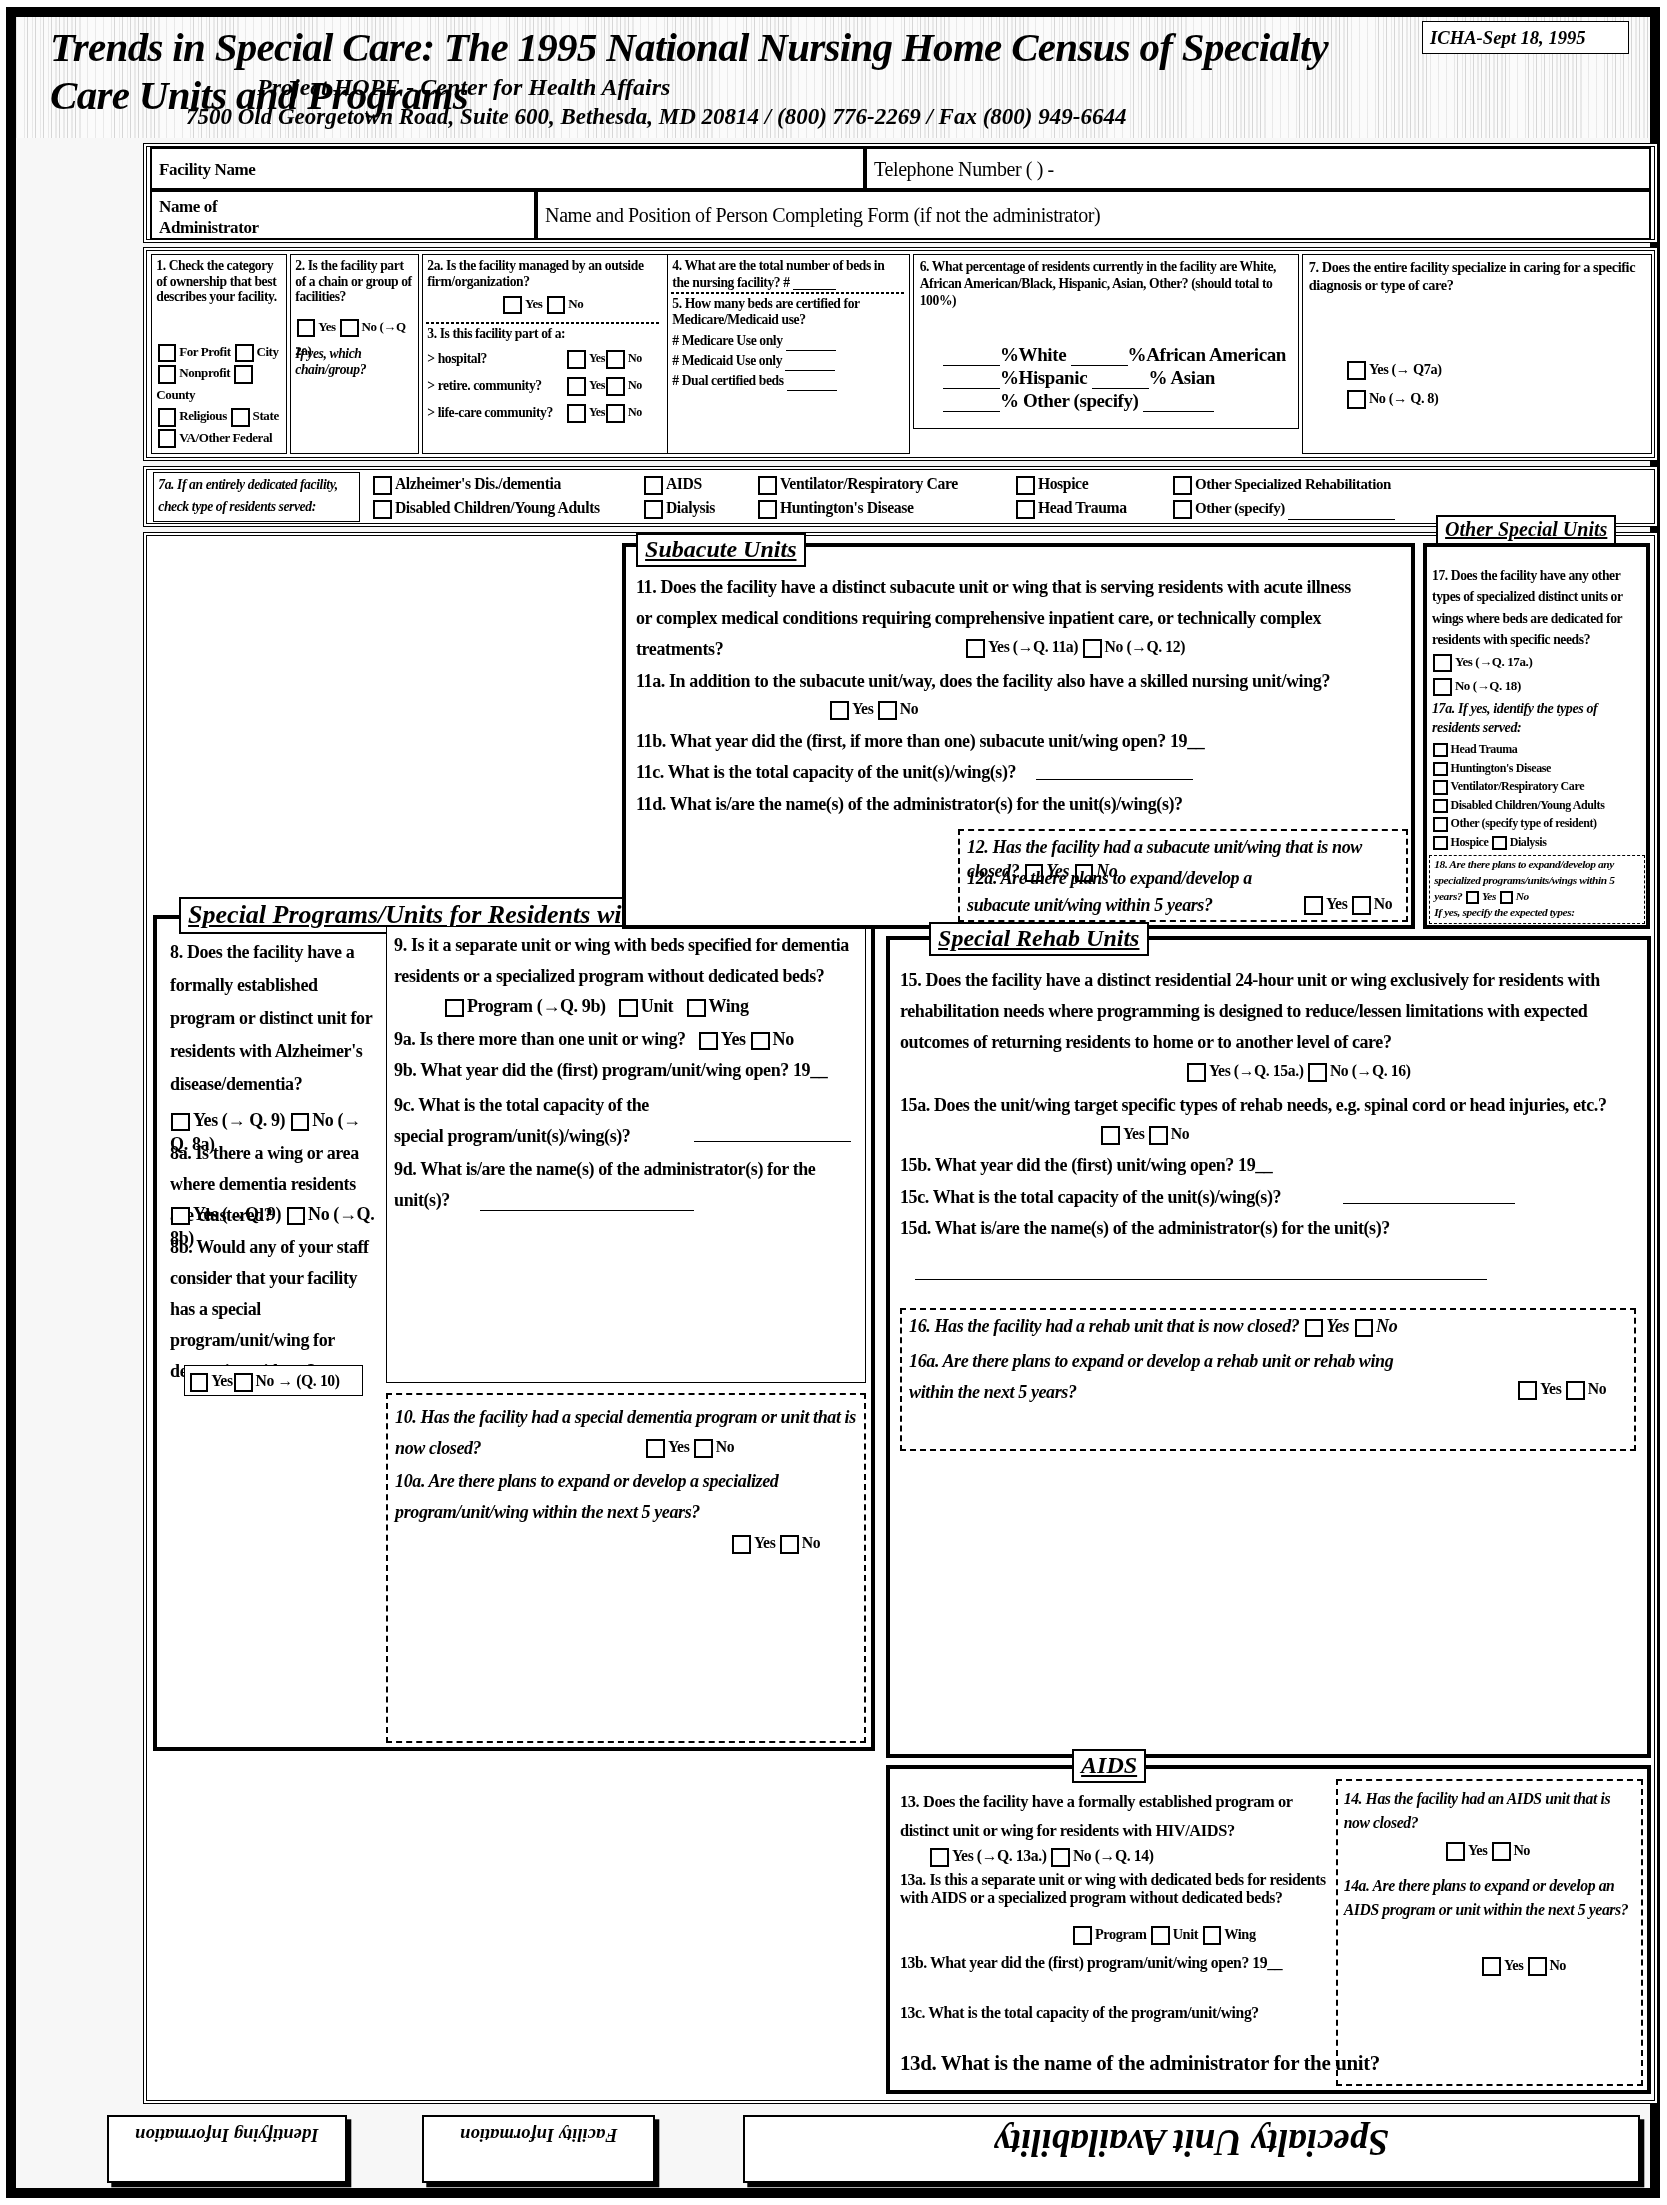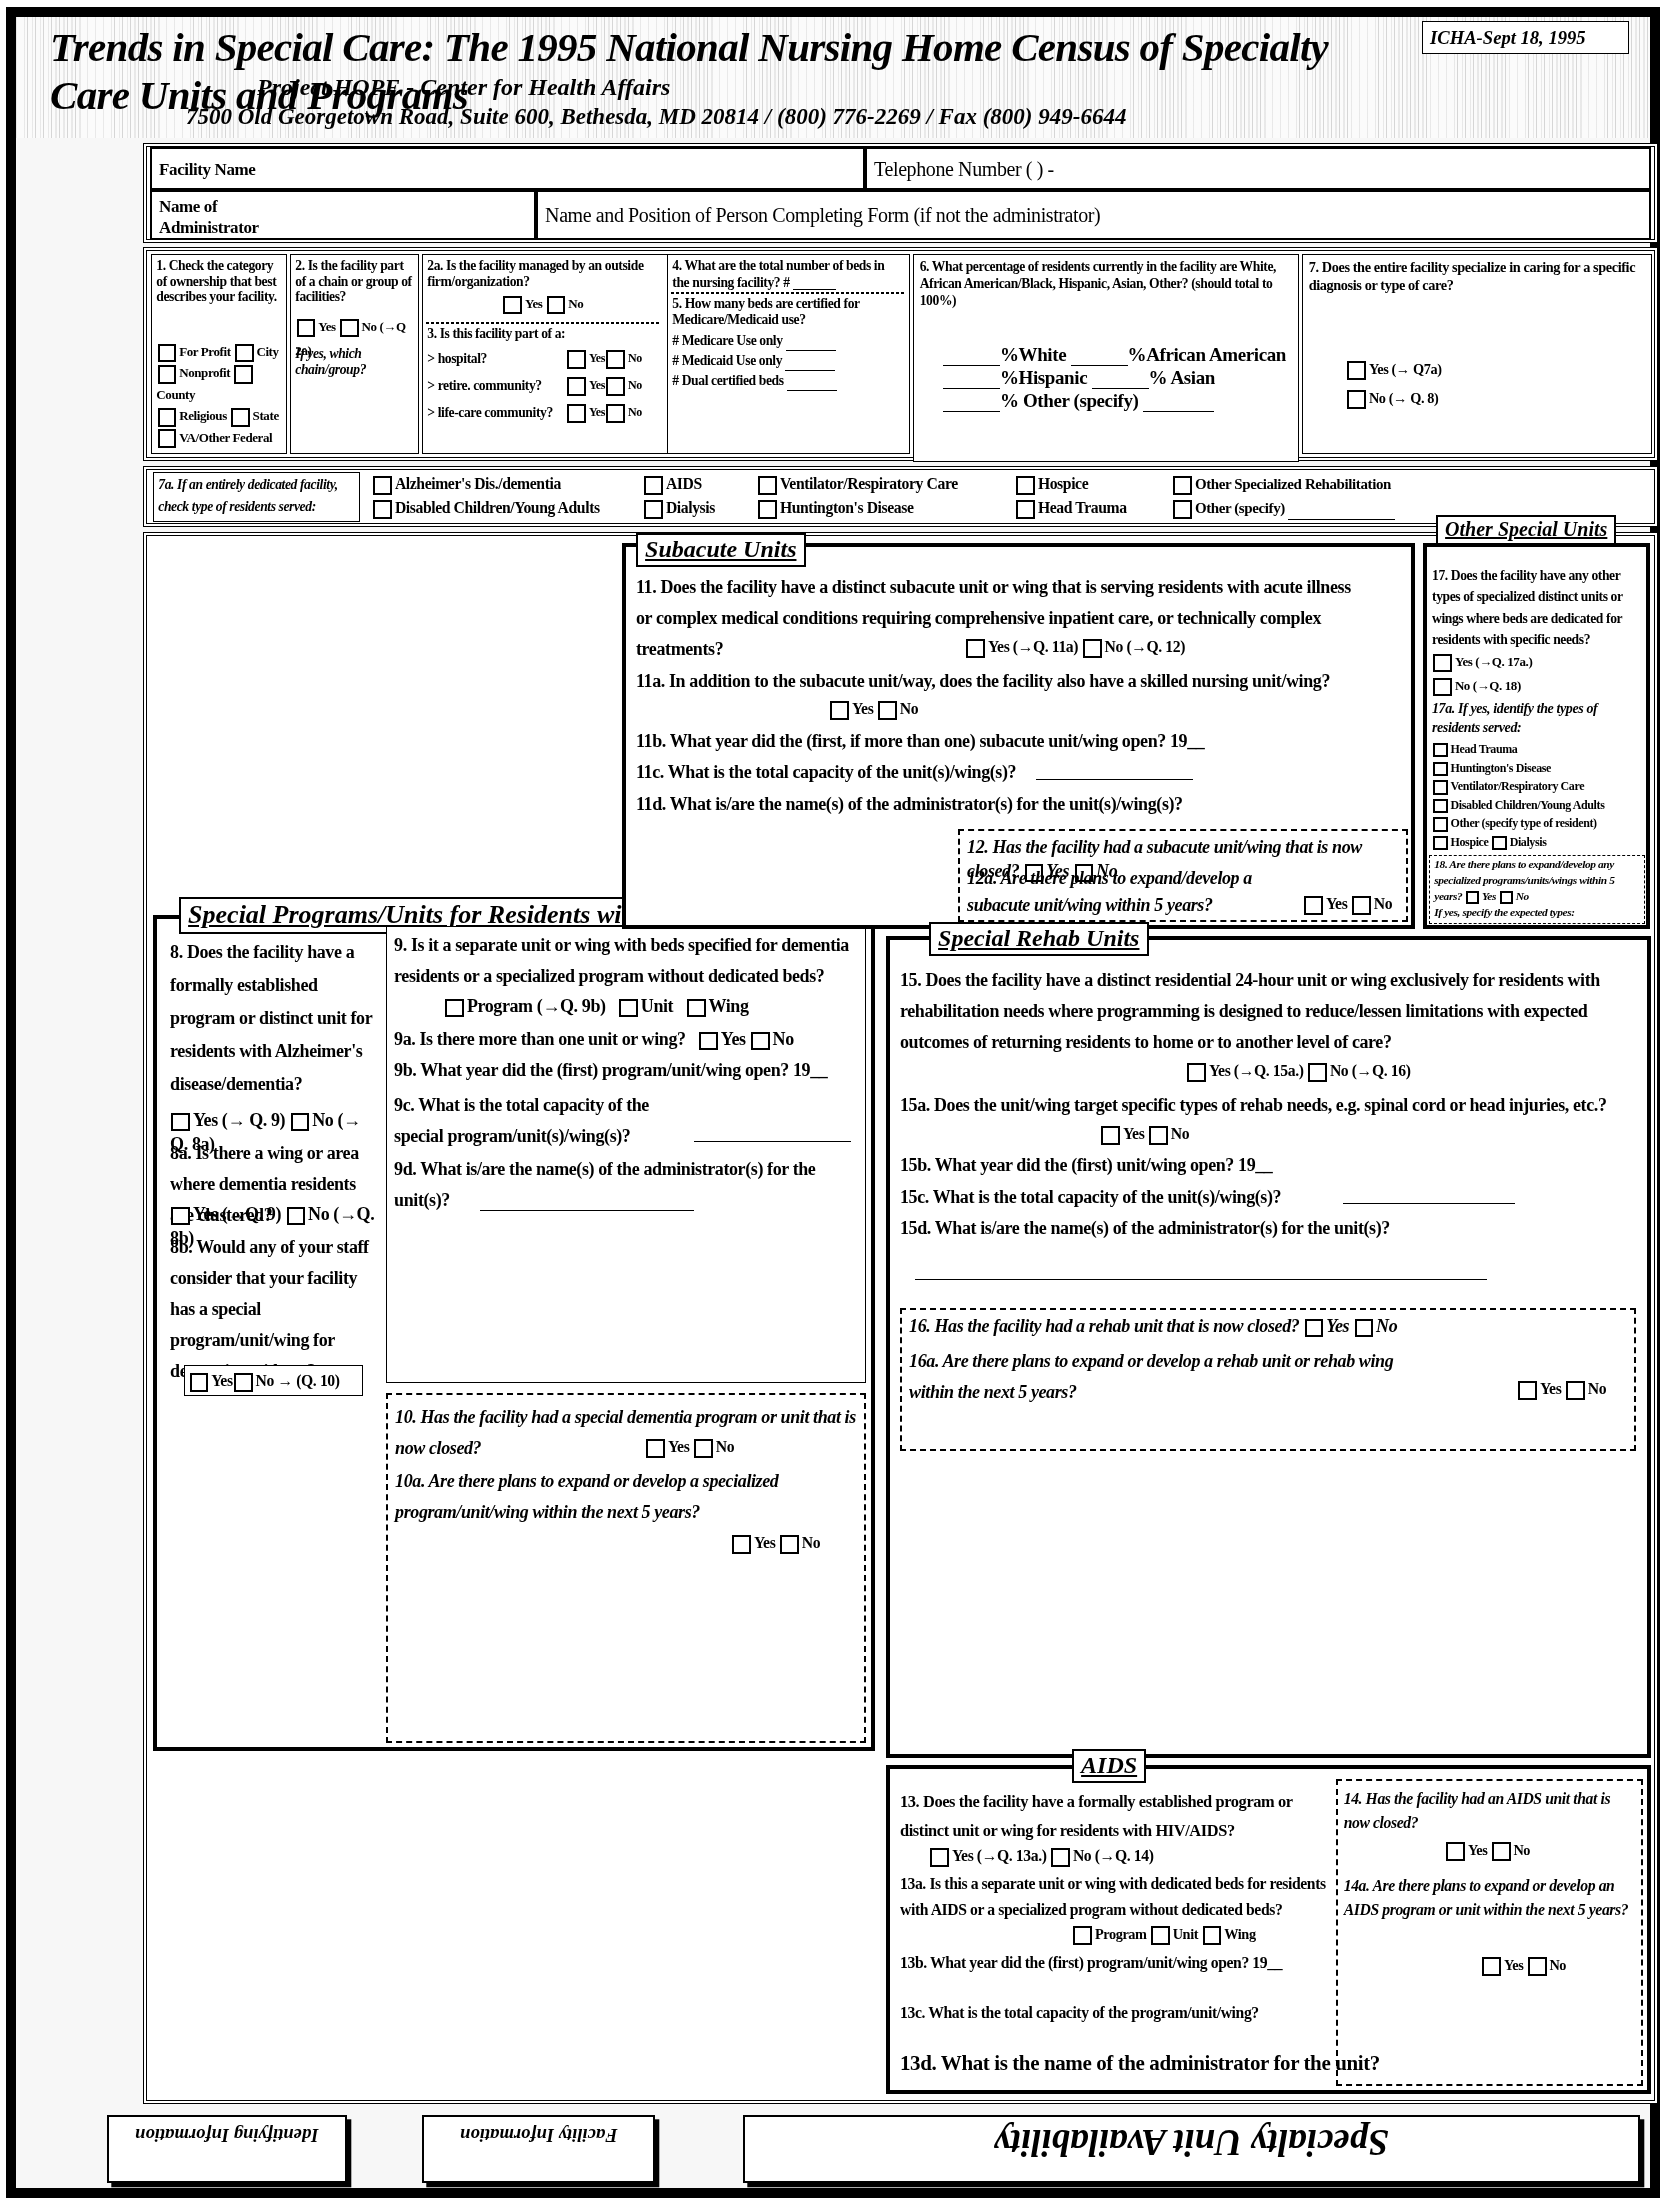--- a/index.html
+++ b/index.html
@@ -105,21 +105,21 @@
   <div class="q" style="left:4.3px;top:2.9px;width:229px;font-size:13.6px;line-height:15.7px"><span>4. What are the total number of beds in the nursing facility? #</span> <span class="line" style="width:43px"></span></div>
   <div class="abs dash" style="left:2.9px;top:37px;width:233px;height:0"></div>
   <div class="q" style="left:4.3px;top:41px;width:229px;font-size:13.6px;line-height:15.7px">5. How many beds are certified for Medicare/Medicaid use?</div>
   <div class="q" style="left:4.3px;top:76px;font-size:13.6px;line-height:20px">
     <span># Medicare Use only</span> <span class="line" style="width:50px"></span><br>
     <span># Medicaid Use only</span> <span class="line" style="width:50px"></span><br>
     <span># Dual certified beds</span> <span class="line" style="width:50px"></span>
   </div>
 </div>
 
-<div class="abs thin" style="left:913px;top:254px;width:386px;height:208px">
+<div class="abs thin" style="left:913px;top:254px;width:386px;height:175px">
   <div class="q" style="left:5.7px;top:2.9px;width:372px;font-size:13.6px;line-height:17px;white-space:normal">6. What percentage of residents currently in the facility are White, African American/Black, Hispanic, Asian, Other? (should total to 100%)</div>
   <div class="q" style="left:29px;top:88px;font-size:19px;line-height:23px">
     <span class="line" style="width:57px"></span><span>%White</span> <span class="line" style="width:57px"></span><span>%African American</span><br>
     <span class="line" style="width:57px"></span><span>%Hispanic</span> <span class="line" style="width:57px"></span><span>% Asian</span><br>
     <span class="line" style="width:57px"></span><span>% Other (specify)</span> <span class="line" style="width:71px"></span>
   </div>
 </div>
 
 <div class="abs thin" style="left:1302px;top:254px;width:350px;height:200px">
   <div class="q" style="left:5.7px;top:2.9px;width:329px;font-size:14.3px;line-height:18.6px;white-space:normal">7. Does the entire facility specialize in caring for a specific diagnosis or type of care?</div>
@@ -275,21 +275,21 @@
 
 <div class="abs box" style="left:1079px;top:1472px;width:0;height:0;border:none"></div>
 
 <div class="abs box" style="left:886px;top:1765px;width:765px;height:329px;border-width:4.3px"></div>
 <div class="sect" style="left:1072px;top:1749px">AIDS</div>
 <div class="q" style="left:900px;top:1787px;width:429px;white-space:normal;line-height:29px;font-size:16.4px">13. Does the facility have a formally established program or distinct unit or wing for residents with HIV/AIDS?</div>
 <div class="q" style="left:929px;top:1844px;font-size:15.7px">
   <span class="cb"></span><span>Yes (→Q. 13a.)</span>
   <span class="cb"></span><span>No (→Q. 14)</span>
 </div>
-<div class="q" style="left:900px;top:1871px;width:429px;white-space:normal;line-height:26px;font-size:15.7px">13a. Is this a separate unit or wing with dedicated beds for residents with AIDS or a specialized program without dedicated beds?</div>
+<div class="q" style="left:900px;top:1871px;width:429px;white-space:normal;line-height:18px;font-size:15.7px">13a. Is this a separate unit or wing with dedicated beds for residents with AIDS or a specialized program without dedicated beds?</div>
 <div class="q" style="left:1072px;top:1922px;font-size:14.3px">
   <span class="cb"></span><span>Program</span>
   <span class="cb"></span><span>Unit</span>
   <span class="cb"></span><span>Wing</span>
 </div>
 <div class="q" style="left:900px;top:1951px;font-size:15.7px;line-height:24px;width:429px;white-space:normal">13b. What year did the (first) program/unit/wing open? 19__</div>
 <div class="q" style="left:900px;top:2001px;font-size:15.7px;line-height:24px;width:429px;white-space:normal">13c. What is the total capacity of the program/unit/wing?</div>
 <div class="q" style="left:900px;top:2051px;font-size:21px">13d. What is the name of the administrator for the unit?</div>
 <div class="abs dash" style="left:1336px;top:1779px;width:307px;height:307px;border-width:2.1px">
   <div class="q" style="left:5.7px;top:5.7px;width:293px;white-space:normal;font-style:italic;font-size:15.7px;line-height:24px">14. Has the facility had an AIDS unit that is now closed?</div>

